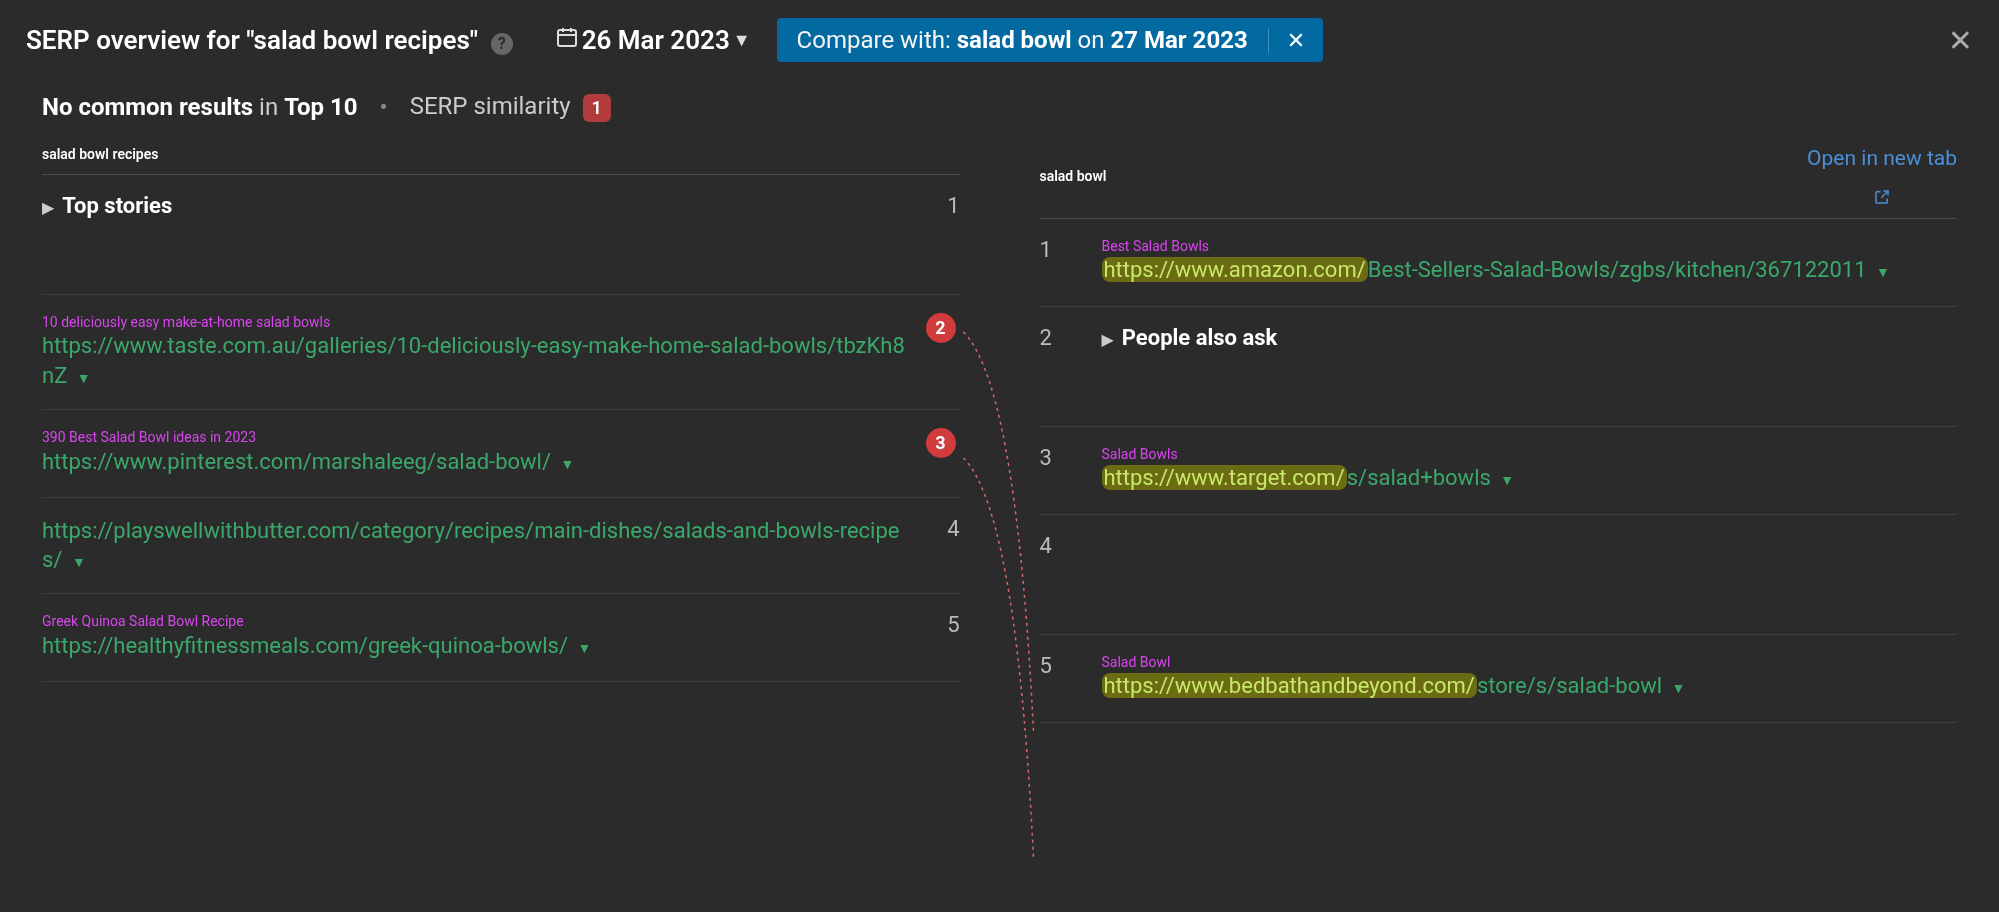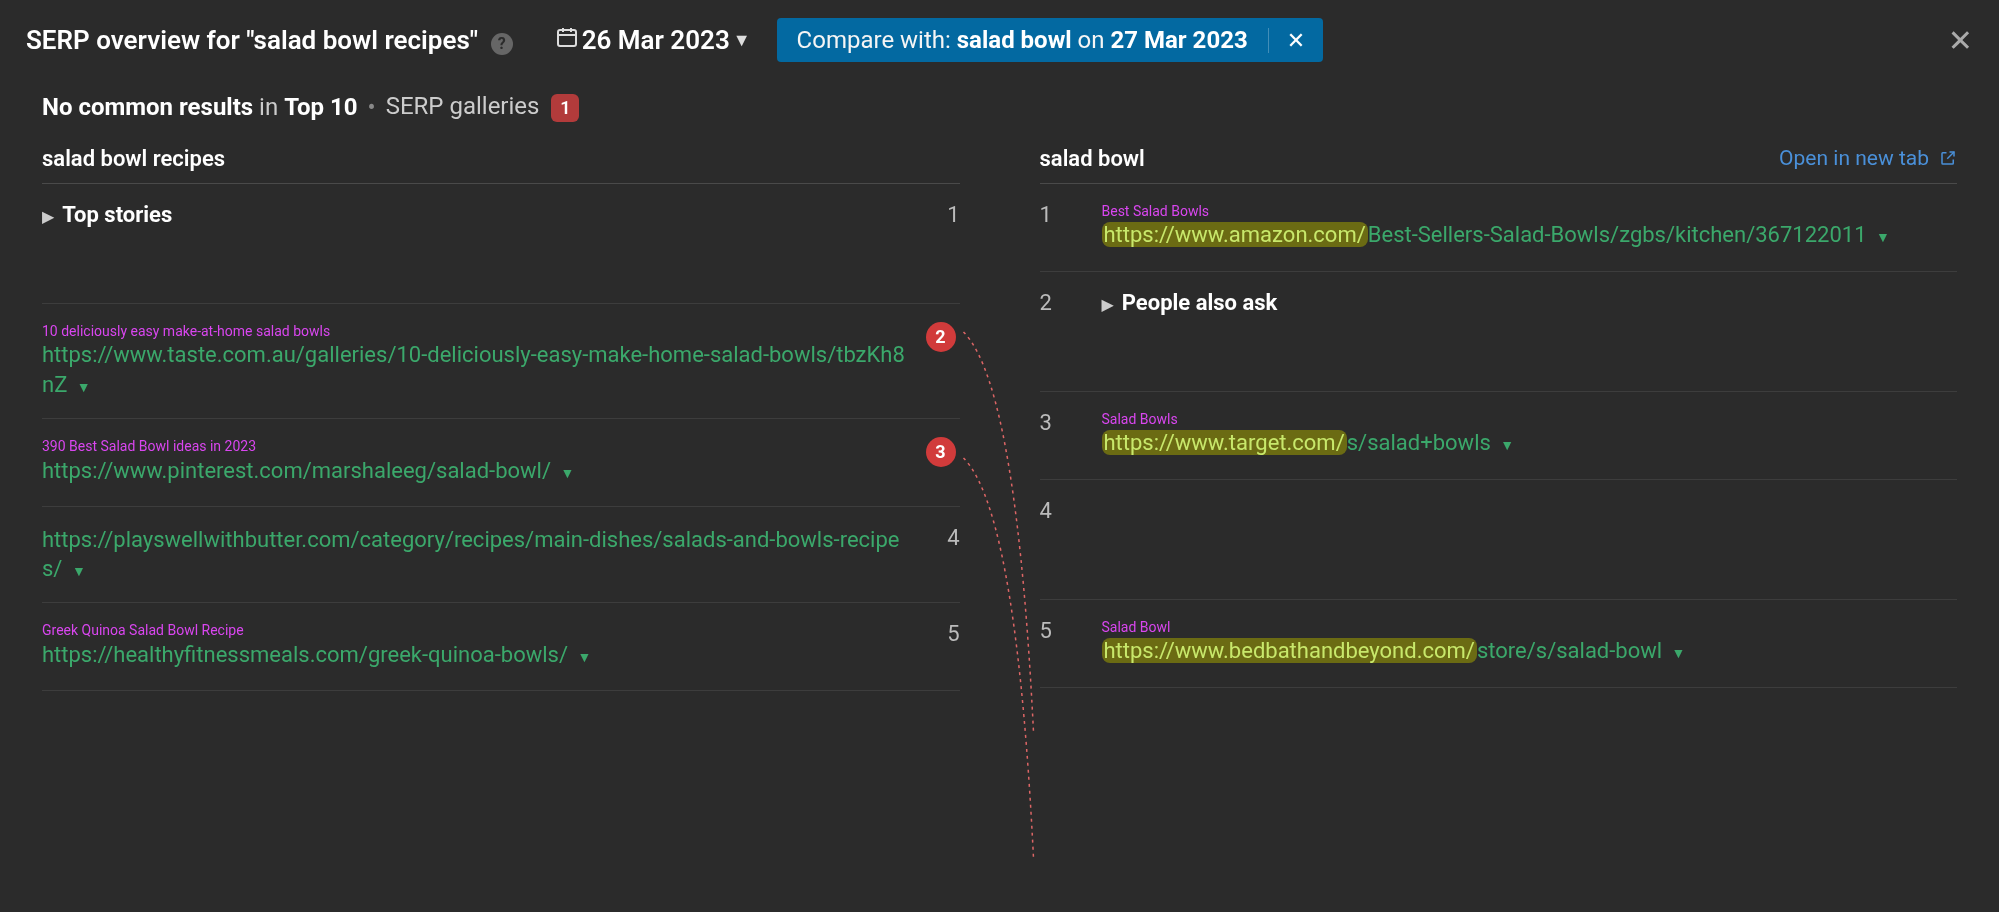--- a/index.html
+++ b/index.html
@@ -48,21 +48,21 @@
 .compare-text b { font-weight:700;color:#fff;}
 .compare-close {
   padding:0 18px;border-left:1px solid rgba(255,255,255,.25);
   color:#fff;font-size:22px;cursor:pointer;
 }
 .close-modal {
   margin-left:auto;color:#aaa;font-size:30px;cursor:pointer;
 }
 .summary {
   padding:12px 42px 24px;
-  display:flex;align-items:center;gap:10px;
+  display:flex;align-items:center;gap:22px;
   font-size:24px;color:#ccc;
 }
 .summary strong { color:#fff; font-weight:700;}
 .dot-sep { color:#888; }
 .badge {
   display:inline-flex;align-items:center;justify-content:center;
   min-width:28px;height:28px;border-radius:6px;
   background:#b23b3b;color:#fff;font-weight:600;font-size:18px;
   padding:0 6px;margin-left:6px;
 }
@@ -70,22 +70,22 @@
   display:flex;
   padding:0 42px;
   gap:80px;
 }
 .col { flex:1; min-width:0; position:relative;}
 .col-header {
   display:flex;justify-content:space-between;align-items:center;
   border-bottom:1px solid #4a4a4a;
   padding-bottom:12px;margin-bottom:0;
 }
-.col-title { font-size:22px;font-weight:600;color:#fff;}
-.open-tab { color:#4a90d9;font-size:21px;cursor:pointer;display:flex;align-items:center;gap:10px;}
+.col-title { font-size:14px;font-weight:600;color:#fff;}
+.open-tab { color:#4a90d9;font-size:21px;cursor:pointer;display:flex;align-items:center;gap:18px;flex-direction:column;}
 .row {
   display:flex;align-items:flex-start;
   border-bottom:1px solid #3d3d3d;
   padding:18px 0;
   gap:18px;
   min-height:88px;
 }
 .row-content { flex:1; min-width:0; word-break:break-all;}
 .row-expander {
   color:#ccc;font-size:16px;margin-right:8px;
@@ -139,21 +139,21 @@
   </div>
   <span class="close-modal">✕</span>
 </div>
 
 <div class="summary">
   <span>
     <strong>No common results</strong><span> in </span><strong>Top 10</strong>
   </span>
   <span class="dot-sep">•</span>
   <span>
-    <span>SERP galleries</span>
+    <span>SERP similarity</span>
     <span class="badge">1</span>
   </span>
 </div>
 
 <div class="columns" style="position:relative;">
   <div class="col" id="left-col">
     <div class="col-header">
       <span class="col-title">salad bowl recipes</span>
     </div>
     <div id="left-rows">

